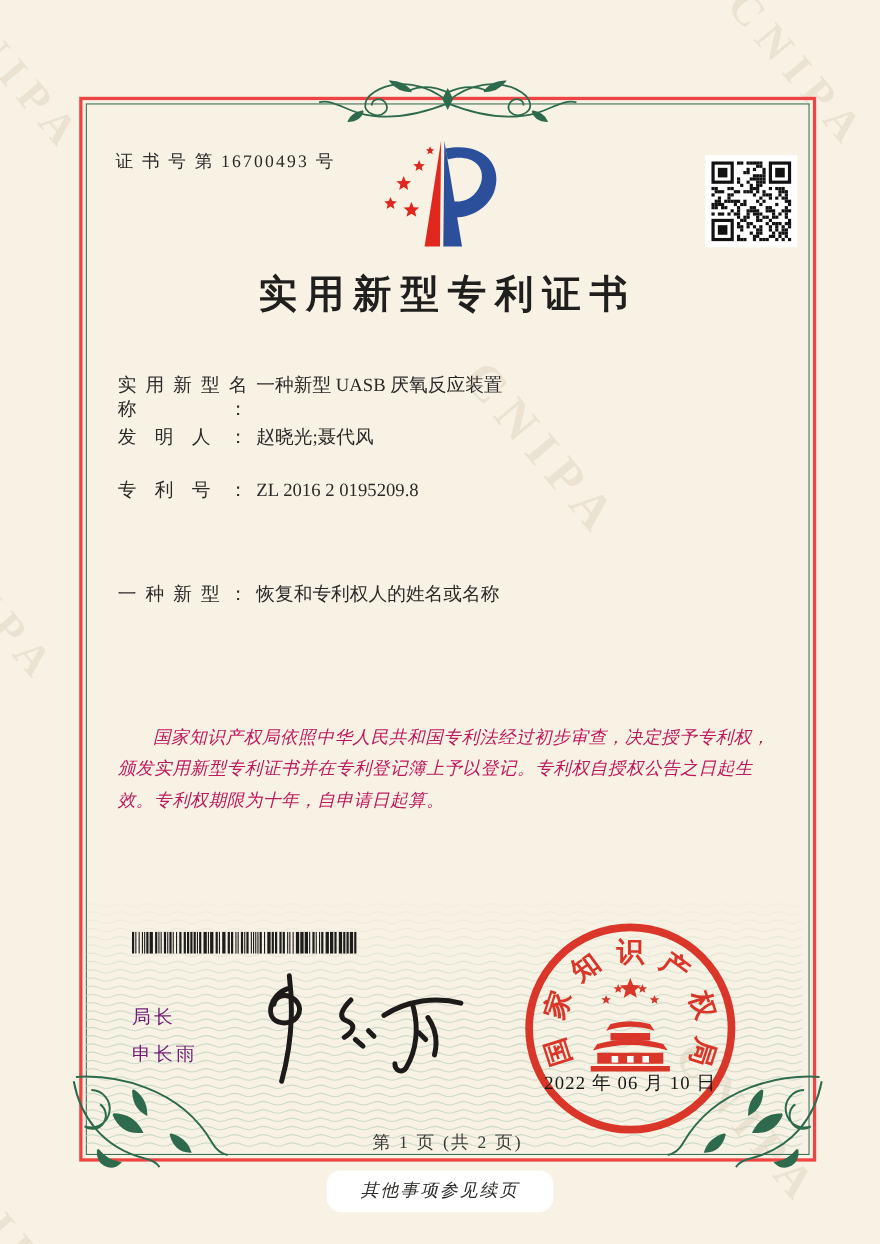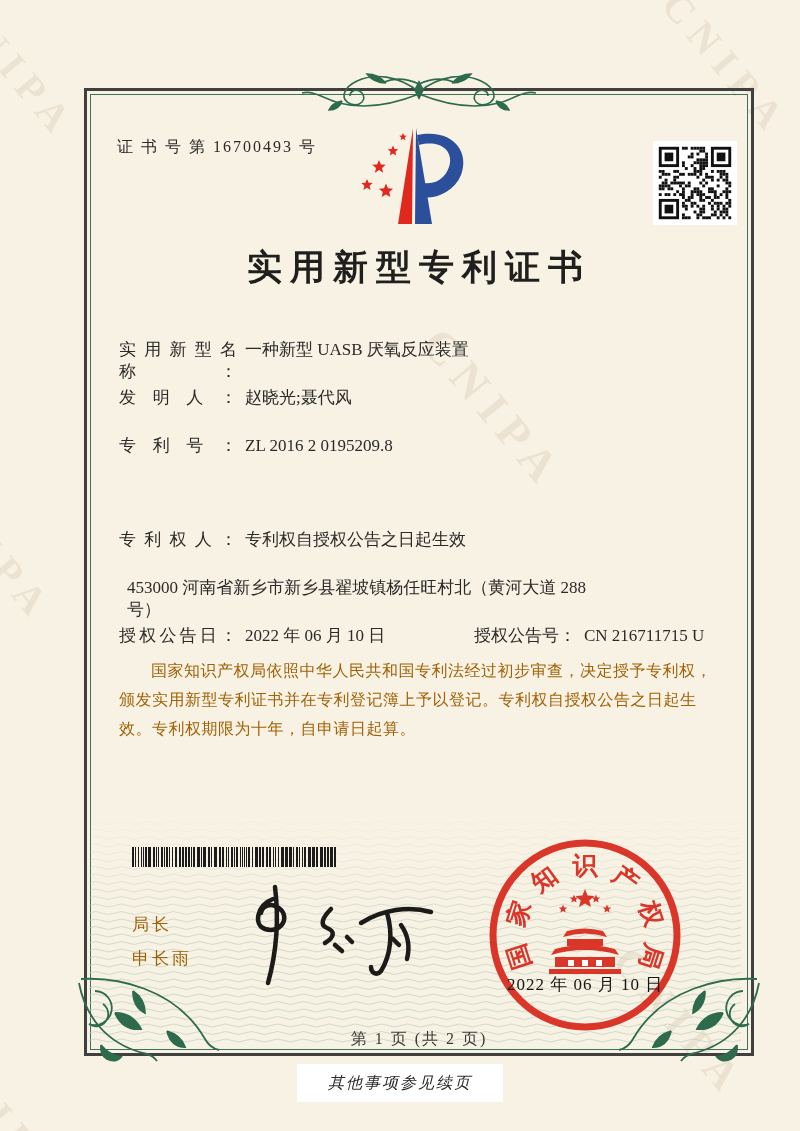--- a/index.html
+++ b/index.html
@@ -11,57 +11,57 @@
   }
   
   .wm{
     position:absolute;z-index:0;color:#dac9b6;opacity:.38;
     font-family:"Liberation Serif","DejaVu Serif",serif;font-weight:bold;
     letter-spacing:10px;transform-origin:left top;white-space:nowrap;
     user-select:none;
   }
   
   #frame{
-    position:absolute;left:84px;top:88px;width:664px;height:962px;
-    border:3px solid #404040;z-index:1;
+    position:absolute;left:72px;top:88px;width:664px;height:962px;
+    border:3px solid #ef4444;z-index:1;
   }
   #frame-inner{
     position:absolute;left:3px;top:3px;right:3px;bottom:3px;
     border:1px solid #3c7258;
   }
   #waves{position:absolute;left:2px;top:728px;width:652px;height:226px;z-index:0;}
   .content{position:absolute;z-index:3;}
   #cert-no{left:30px;top:46px;font-size:16px;letter-spacing:2px;}
   #logo{left:270px;top:32px;width:130px;height:112px;}
   #qr{left:566px;top:50px;width:84px;height:84px;}
   #title{left:0;top:153px;width:100%;text-align:center;font-size:35px;
          font-weight:700;letter-spacing:8px;color:#1f1f1d;}
   .row{left:32px;width:606px;font-size:17px;line-height:22px;}
   .lbl{display:inline-block;width:118px;text-align:justify;text-align-last:justify;
        vertical-align:top;}
   .val{margin-left:8px;}
   .row-flex{display:flex;}
   .row-flex .val{flex:0 0 468px;}
   #row-grantno{position:absolute;left:355px;top:0;white-space:nowrap;}
   #paras{left:32px;top:565px;width:608px;}
-  #paras p{margin:0;font-size:16px;line-height:29px;
-           letter-spacing:.5px;text-indent:2em;color:#a16207;}
+  #paras p{margin:0;font-size:16px;line-height:29px;font-style:italic;
+           letter-spacing:.5px;text-indent:2em;color:#be185d;}
   #barcode{left:45px;top:756px;width:208px;height:20px;}
   .sig-label{left:45px;font-size:17px;letter-spacing:3px;
-    font-family:"Liberation Sans","DejaVu Sans",sans-serif;color:#a16207;}
+    font-family:"Liberation Sans","DejaVu Sans",sans-serif;color:#701a75;}
   #signature{left:148px;top:788px;width:210px;height:110px;}
   #seal{left:398px;top:744px;width:200px;height:200px;opacity:.93;}
   #seal-date{left:392px;top:882px;width:212px;text-align:center;font-size:17px;
              letter-spacing:1px;color:#161614;}
   #page-info{left:0;top:938px;width:100%;text-align:center;font-size:16px;
              letter-spacing:2px;color:#3a3a36;}
   #note-box{
     position:absolute;left:297px;top:1064px;width:206px;height:38px;z-index:4;
     background:#ffffff;text-align:center;line-height:38px;font-size:16px;
-    font-style:italic;letter-spacing:2px;color:#2e2c2a;
+    font-style:italic;letter-spacing:2px;color:#2e2c2a;border-radius:13px;
   }
   .orn{position:absolute;z-index:2;}
   #orn-top{left:50%;top:-21px;transform:translateX(-50%);}
   #orn-bl{left:-16px;bottom:-16px;}
   #orn-br{right:-16px;bottom:-16px;transform:scaleX(-1);}
 </style>
 </head>
 <body>
 
 <div id="watermarks">
@@ -378,30 +378,23 @@
   </div>
 
   <div id="title" class="content">实用新型专利证书</div>
   <div class="content row" style="top:296px">
     <span class="lbl">发明人：</span><span class="val">赵晓光;聂代风</span>
   </div>
   <div class="content row" style="top:344px">
     <span class="lbl">专利号：</span><span class="val">ZL 2016 2 0195209.8</span>
   </div>
   <div class="content row" style="top:438px">
-    <span class="lbl">专利权人：</span><span class="val">专利权自授权公告之日起生效</span>
+    <span class="lbl">一种新型：</span><span class="val">恢复和专利权人的姓名或名称</span>
   </div>
   <div class="content row row-flex" style="top:486px">
-      <span class="val">453000 河南省新乡市新乡县翟坡镇杨任旺村北（黄河大道 288 号）</span>
-  </div>
-  <div class="content row" style="top:534px;position:absolute">
-    <span class="lbl">授权公告日：</span><span class="val">2022 年 06 月 10 日</span>
-    <span id="row-grantno">
-      <span>授权公告号：</span><span class="val">CN 216711715 U</span>
-    </span>
   </div>
 
   <div id="paras" class="content">
     <p>国家知识产权局依照中华人民共和国专利法经过初步审查，决定授予专利权，颁发实用新型专利证书并在专利登记簿上予以登记。专利权自授权公告之日起生效。专利权期限为十年，自申请日起算。</p>
   </div>
 
   <svg id="barcode" class="content" viewBox="0 0 208 20" preserveAspectRatio="none" xmlns="http://www.w3.org/2000/svg">
       <rect x="0" y="0" width="2" height="20" fill="#1c1c1c"></rect>
       <rect x="3" y="0" width="1" height="20" fill="#1c1c1c"></rect>
       <rect x="6" y="0" width="1" height="20" fill="#1c1c1c"></rect>

